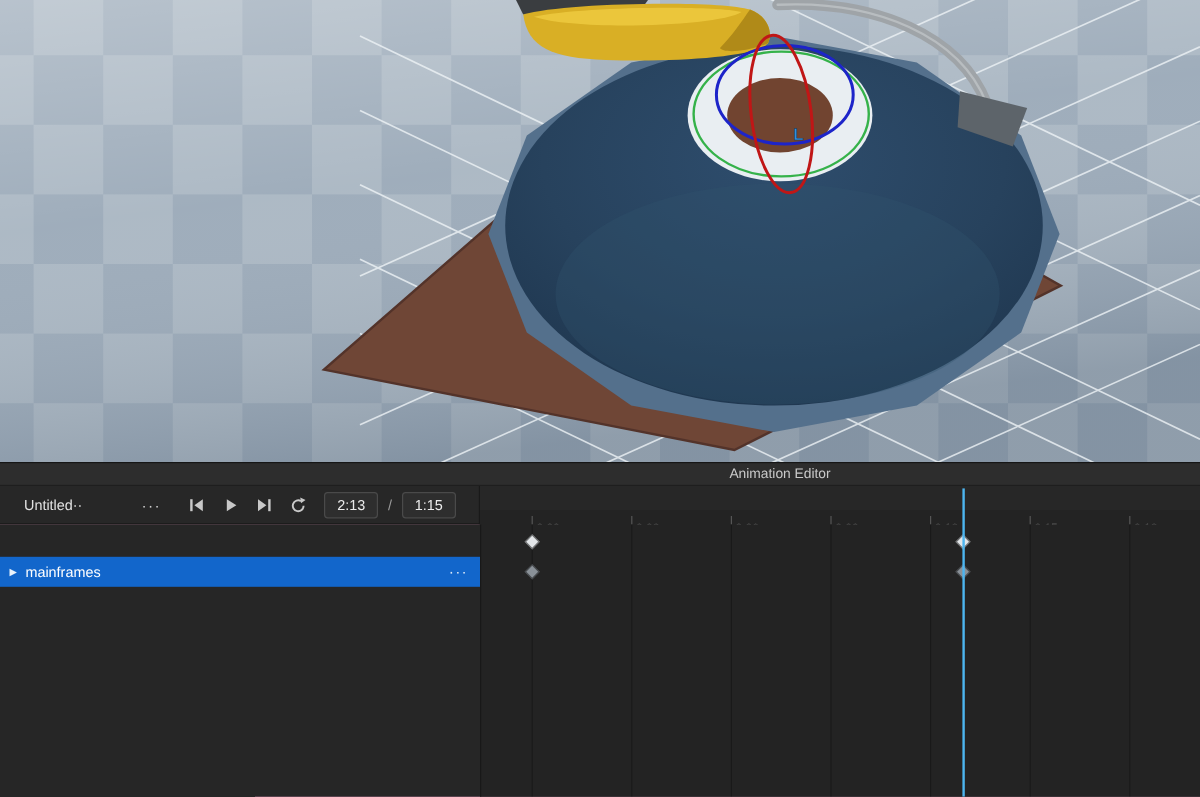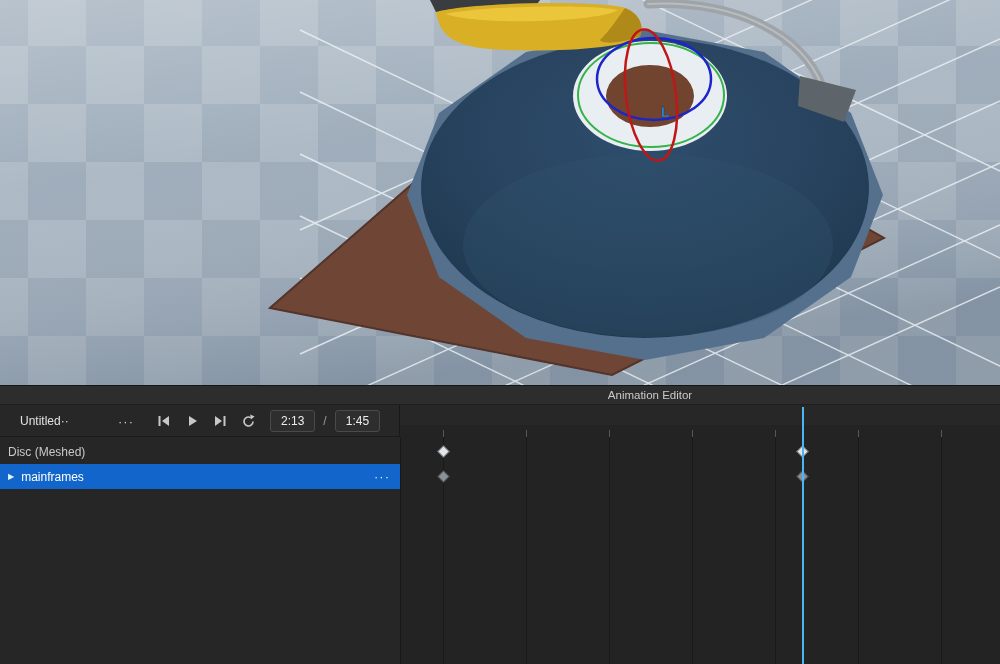--- a/index.html
+++ b/index.html
@@ -150,21 +150,21 @@
         </button>
         <button class="tbtn">
           <svg width="15" height="15" viewBox="0 0 15 15">
             <path d="M12,7.5 a4.5,4.5 0 1 1 -2.2,-3.9" fill="none" stroke="#c8c8c8" stroke-width="1.6"></path>
             <polygon points="9.2,0.6 13.6,2.6 9.8,5.4" fill="#c8c8c8"></polygon>
           </svg>
         </button>
 
         <span class="timebox">2:13</span>
         <span class="time-sep">/</span>
-        <span class="timebox">1:45</span>
+        <span class="timebox">1:15</span>
       </div>
 
       <div class="ruler" id="ruler">
           <div class="tick-major" style="left: 43px;"></div>
           <span class="tick-label" style="left: 47px;">0:00</span>
           <div class="tick-minor" style="left: 63.75px;"></div>
           <div class="tick-minor" style="left: 84.5px;"></div>
           <div class="tick-minor" style="left: 105.25px;"></div>
           <div class="tick-major" style="left: 126px;"></div>
           <span class="tick-label" style="left: 130px;">0:03</span>
@@ -194,23 +194,20 @@
           <div class="tick-major" style="left: 541px;"></div>
           <span class="tick-label" style="left: 545px;">0:18</span>
           <div class="tick-minor" style="left: 561.75px;"></div>
           <div class="tick-minor" style="left: 582.5px;"></div>
         </div>
     </div>
 
     <div class="timeline-body" id="timeline-body">
       <div class="timeline-bg"></div>
 
-      <div class="track-row" style="top:2px;">
-        <span>Disc (Meshed)</span>
-      </div>
 
       <div class="track-row selected" style="top:27px;">
         <span class="expand-arrow">▶</span>
         <span>mainframes</span>
         <span class="row-menu-dots">···</span>
       </div>
     <div class="gridline" style="left: 443px;"></div>
         <div class="gridline" style="left: 526px;"></div>
         <div class="gridline" style="left: 609px;"></div>
         <div class="gridline" style="left: 692px;"></div>

